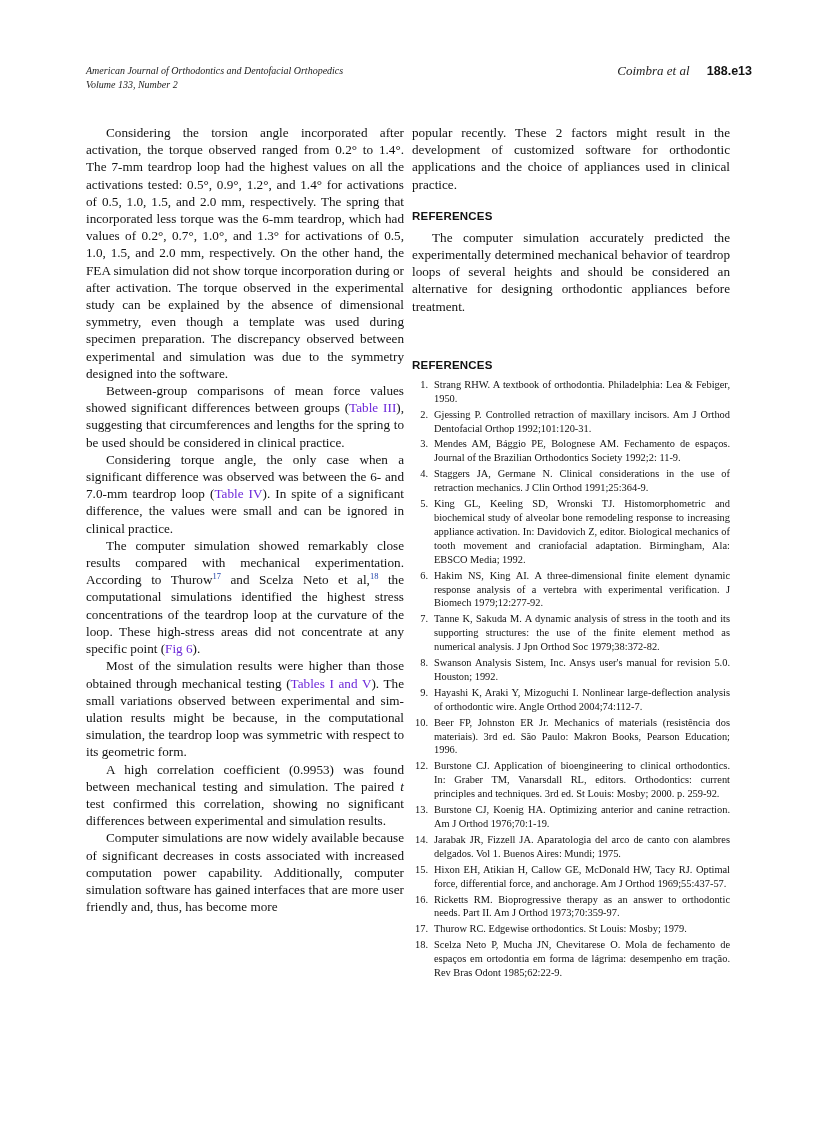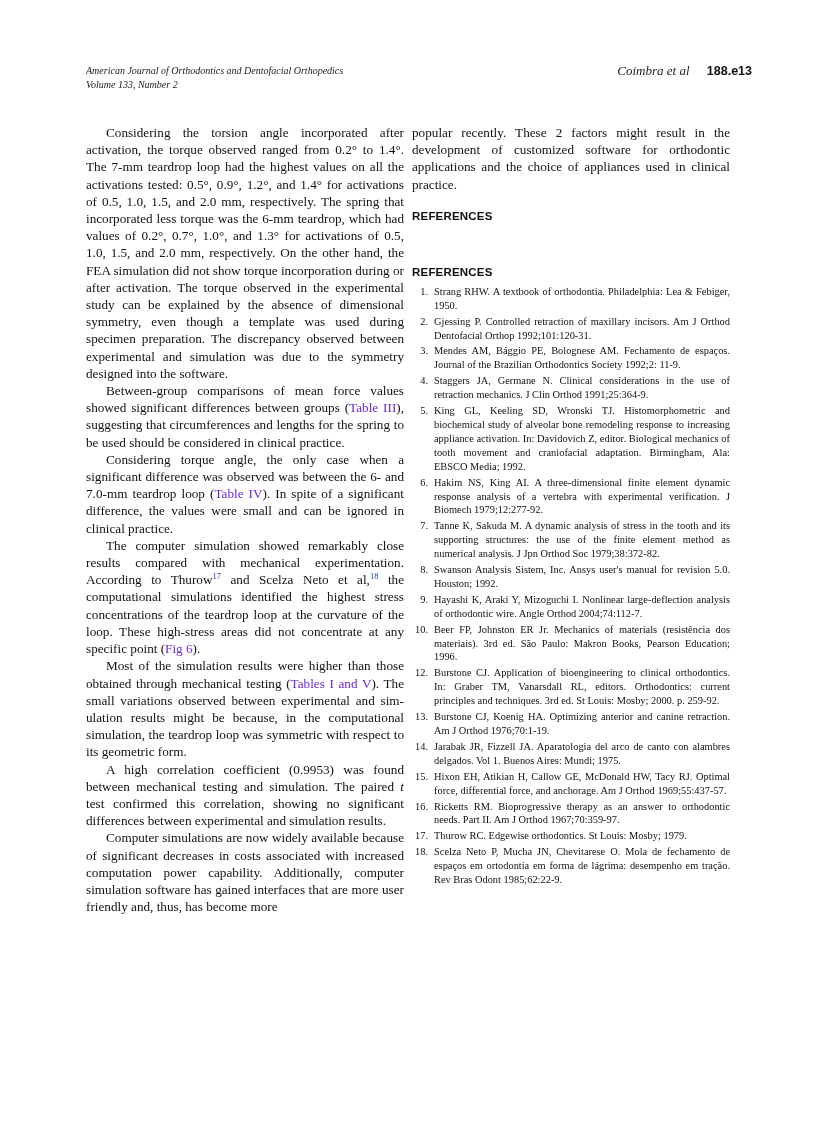--- a/index.html
+++ b/index.html
@@ -42,33 +42,34 @@
   <p class="para indent"><span>Considering torque angle, the only case when a significant difference was observed was between the 6- and 7.0-mm teardrop loop (</span><span class="link">Table IV</span><span>). In spite of a significant difference, the values were small and can be ignored in clinical practice.</span></p>
   <p class="para indent"><span>The computer simulation showed remarkably close results compared with mechanical experimentation. According to Thurow</span><sup class="link">17</sup><span> and Scelza Neto et al,</span><sup class="link">18</sup><span> the computational simulations identified the highest stress concentrations of the teardrop loop at the curvature of the loop. These high-stress areas did not concentrate at any specific point (</span><span class="link">Fig 6</span><span>).</span></p>
   <p class="para indent"><span>Most of the simulation results were higher than those obtained through mechanical testing (</span><span class="link">Tables I and V</span><span>). The small variations observed between experimental and sim­ulation results might be because, in the computational simulation, the teardrop loop was symmetric with respect to its geometric form.</span></p>
   <p class="para indent"><span>A high correlation coefficient (0.9953) was found between mechanical testing and simulation. The paired </span><i>t</i><span> test confirmed this correlation, showing no significant differences between experimental and simulation re­sults.</span></p>
   <p class="para indent">Computer simulations are now widely available because of significant decreases in costs associated with increased computation power capability. Additionally, computer simulation software has gained interfaces that are more user friendly and, thus, has become more</p>
 </div>
 
 <div class="col col-right">
   <p class="para">popular recently. These 2 factors might result in the development of customized software for orthodontic applications and the choice of appliances used in clinical practice.</p>
   <div class="heading">REFERENCES</div>
+  <p class="para indent">The computer simulation accurately predicted the experimentally determined mechanical behavior of teardrop loops of several heights and should be consid­ered an alternative for designing orthodontic appliances before treatment.</p>
   <div class="heading" style="margin-top:44px;">REFERENCES</div>
   <ol class="refs">
     <li class="ref"><span class="ref-num">1.</span><span>Strang RHW. A textbook of orthodontia. Philadelphia: Lea &amp; Febiger, 1950.</span></li>
     <li class="ref"><span class="ref-num">2.</span><span>Gjessing P. Controlled retraction of maxillary incisors. Am J Orthod Dentofacial Orthop 1992;101:120-31.</span></li>
     <li class="ref"><span class="ref-num">3.</span><span>Mendes AM, Bággio PE, Bolognese AM. Fechamento de es­paços. Journal of the Brazilian Orthodontics Society 1992;2: 11-9.</span></li>
     <li class="ref"><span class="ref-num">4.</span><span>Staggers JA, Germane N. Clinical considerations in the use of retraction mechanics. J Clin Orthod 1991;25:364-9.</span></li>
     <li class="ref"><span class="ref-num">5.</span><span>King GL, Keeling SD, Wronski TJ. Histomorphometric and biochemical study of alveolar bone remodeling response to increasing appliance activation. In: Davidovich Z, editor. Bio­logical mechanics of tooth movement and craniofacial adapta­tion. Birmingham, Ala: EBSCO Media; 1992.</span></li>
     <li class="ref"><span class="ref-num">6.</span><span>Hakim NS, King AI. A three-dimensional finite element dynamic response analysis of a vertebra with experimental verification. J Biomech 1979;12:277-92.</span></li>
     <li class="ref"><span class="ref-num">7.</span><span>Tanne K, Sakuda M. A dynamic analysis of stress in the tooth and its supporting structures: the use of the finite element method as numerical analysis. J Jpn Orthod Soc 1979;38:372-82.</span></li>
     <li class="ref"><span class="ref-num">8.</span><span>Swanson Analysis Sistem, Inc. Ansys user's manual for revision 5.0. Houston; 1992.</span></li>
     <li class="ref"><span class="ref-num">9.</span><span>Hayashi K, Araki Y, Mizoguchi I. Nonlinear large-deflection analysis of orthodontic wire. Angle Orthod 2004;74:112-7.</span></li>
     <li class="ref"><span class="ref-num">10.</span><span>Beer FP, Johnston ER Jr. Mechanics of materials (resistência dos materiais). 3rd ed. São Paulo: Makron Books, Pearson Educa­tion; 1996.</span></li>
     <li class="ref"><span class="ref-num">12.</span><span>Burstone CJ. Application of bioengineering to clinical orthodon­tics. In: Graber TM, Vanarsdall RL, editors. Orthodontics: current principles and techniques. 3rd ed. St Louis: Mosby; 2000. p. 259-92.</span></li>
     <li class="ref"><span class="ref-num">13.</span><span>Burstone CJ, Koenig HA. Optimizing anterior and canine retrac­tion. Am J Orthod 1976;70:1-19.</span></li>
     <li class="ref"><span class="ref-num">14.</span><span>Jarabak JR, Fizzell JA. Aparatologia del arco de canto con alambres delgados. Vol 1. Buenos Aires: Mundi; 1975.</span></li>
     <li class="ref"><span class="ref-num">15.</span><span>Hixon EH, Atikian H, Callow GE, McDonald HW, Tacy RJ. Optimal force, differential force, and anchorage. Am J Orthod 1969;55:437-57.</span></li>
-    <li class="ref"><span class="ref-num">16.</span><span>Ricketts RM. Bioprogressive therapy as an answer to orthodontic needs. Part II. Am J Orthod 1967;70:359-97.</span></li>
+    <li class="ref"><span class="ref-num">16.</span><span>Ricketts RM. Bioprogressive therapy as an answer to orthodontic needs. Part II. Am J Orthod 1973;70:359-97.</span></li>
     <li class="ref"><span class="ref-num">17.</span><span>Thurow RC. Edgewise orthodontics. St Louis: Mosby; 1979.</span></li>
     <li class="ref"><span class="ref-num">18.</span><span>Scelza Neto P, Mucha JN, Chevitarese O. Mola de fechamento de espaços em ortodontia em forma de lágrima: desempenho em tração. Rev Bras Odont 1985;62:22-9.</span></li>
   </ol>
 </div>
 
 </body></html>

